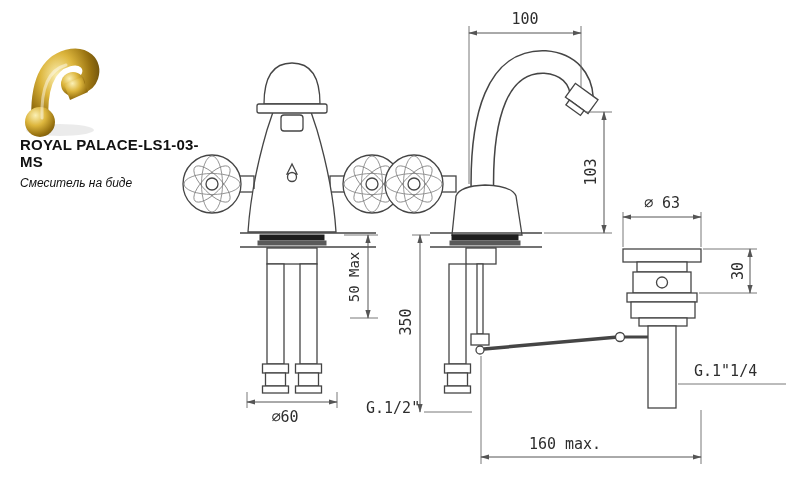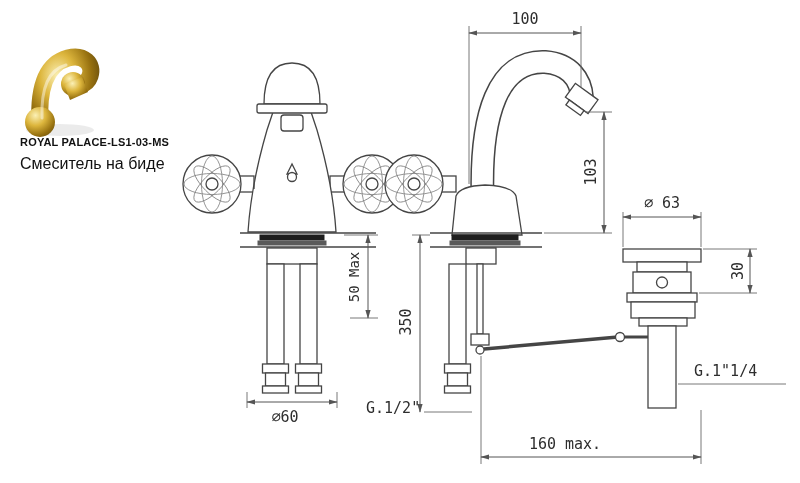--- a/index.html
+++ b/index.html
@@ -1,21 +1,21 @@
 <!DOCTYPE html>
 <html><head>
 <meta charset="utf-8">
 <style>
   html,body{margin:0;padding:0;background:#fff;}
   .canvas{position:relative;width:800px;height:483px;background:#fff;overflow:hidden;
           font-family:"Liberation Sans",sans-serif;}
   .photo{position:absolute;left:16px;top:26px;width:112px;height:114px;}
   .infoblock{position:absolute;left:20px;top:136px;width:200px;color:#111;}
-  .code{font-size:11px;font-weight:bold;letter-spacing:0.2px;margin-bottom:5px;}
-  .desc{font-size:16px;line-height:1.35;}
+  .code{font-size:15px;font-weight:bold;letter-spacing:0.2px;margin-bottom:5px;}
+  .desc{font-size:12px;font-style:italic;line-height:1.35;}
   svg.draw{position:absolute;left:0;top:0;}
   .ol{fill:#fff;stroke:#454545;stroke-width:1.3;}
   .ln{stroke:#454545;stroke-width:1.3;fill:none;}
   .flute{fill:none;stroke:#7a7a7a;stroke-width:0.8;}
   .dim{stroke:#555;stroke-width:1;fill:none;}
   .ext{stroke:#6a6a6a;stroke-width:0.9;fill:none;}
   .washer-dark{fill:#1e1e1e;stroke:#1e1e1e;}
   .washer-gray{fill:#5a5a5a;stroke:#5a5a5a;}
   .dtext{font-family:"DejaVu Sans Mono","Liberation Mono",monospace;font-size:15px;fill:#2e2e2e;}
   .dtext-sm{font-family:"DejaVu Sans Mono","Liberation Mono",monospace;font-size:14px;fill:#2e2e2e;}

